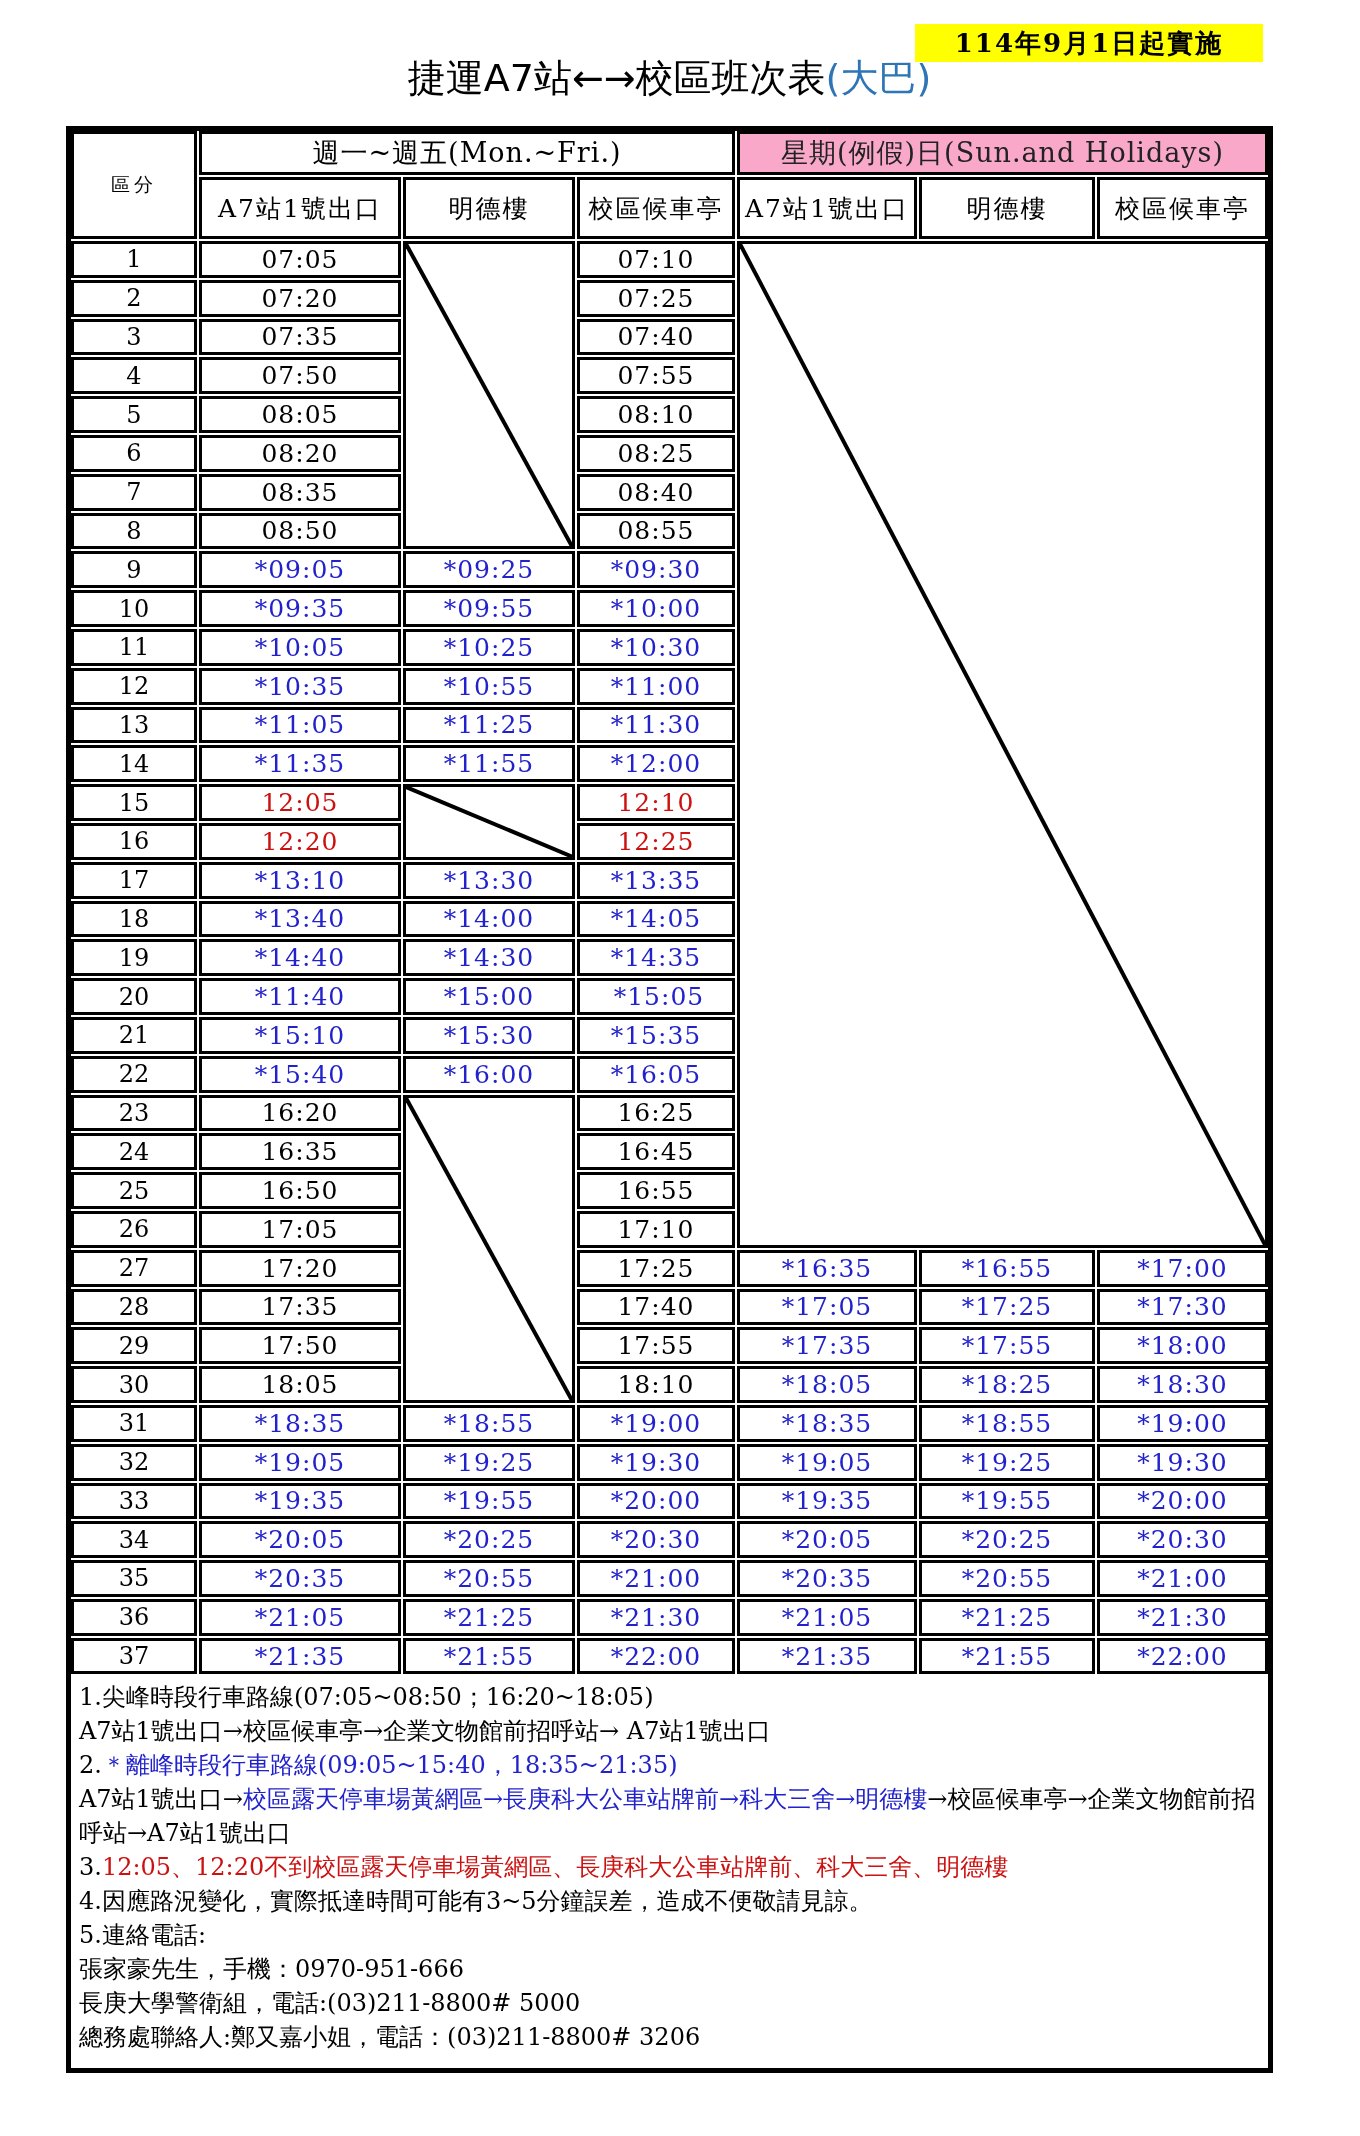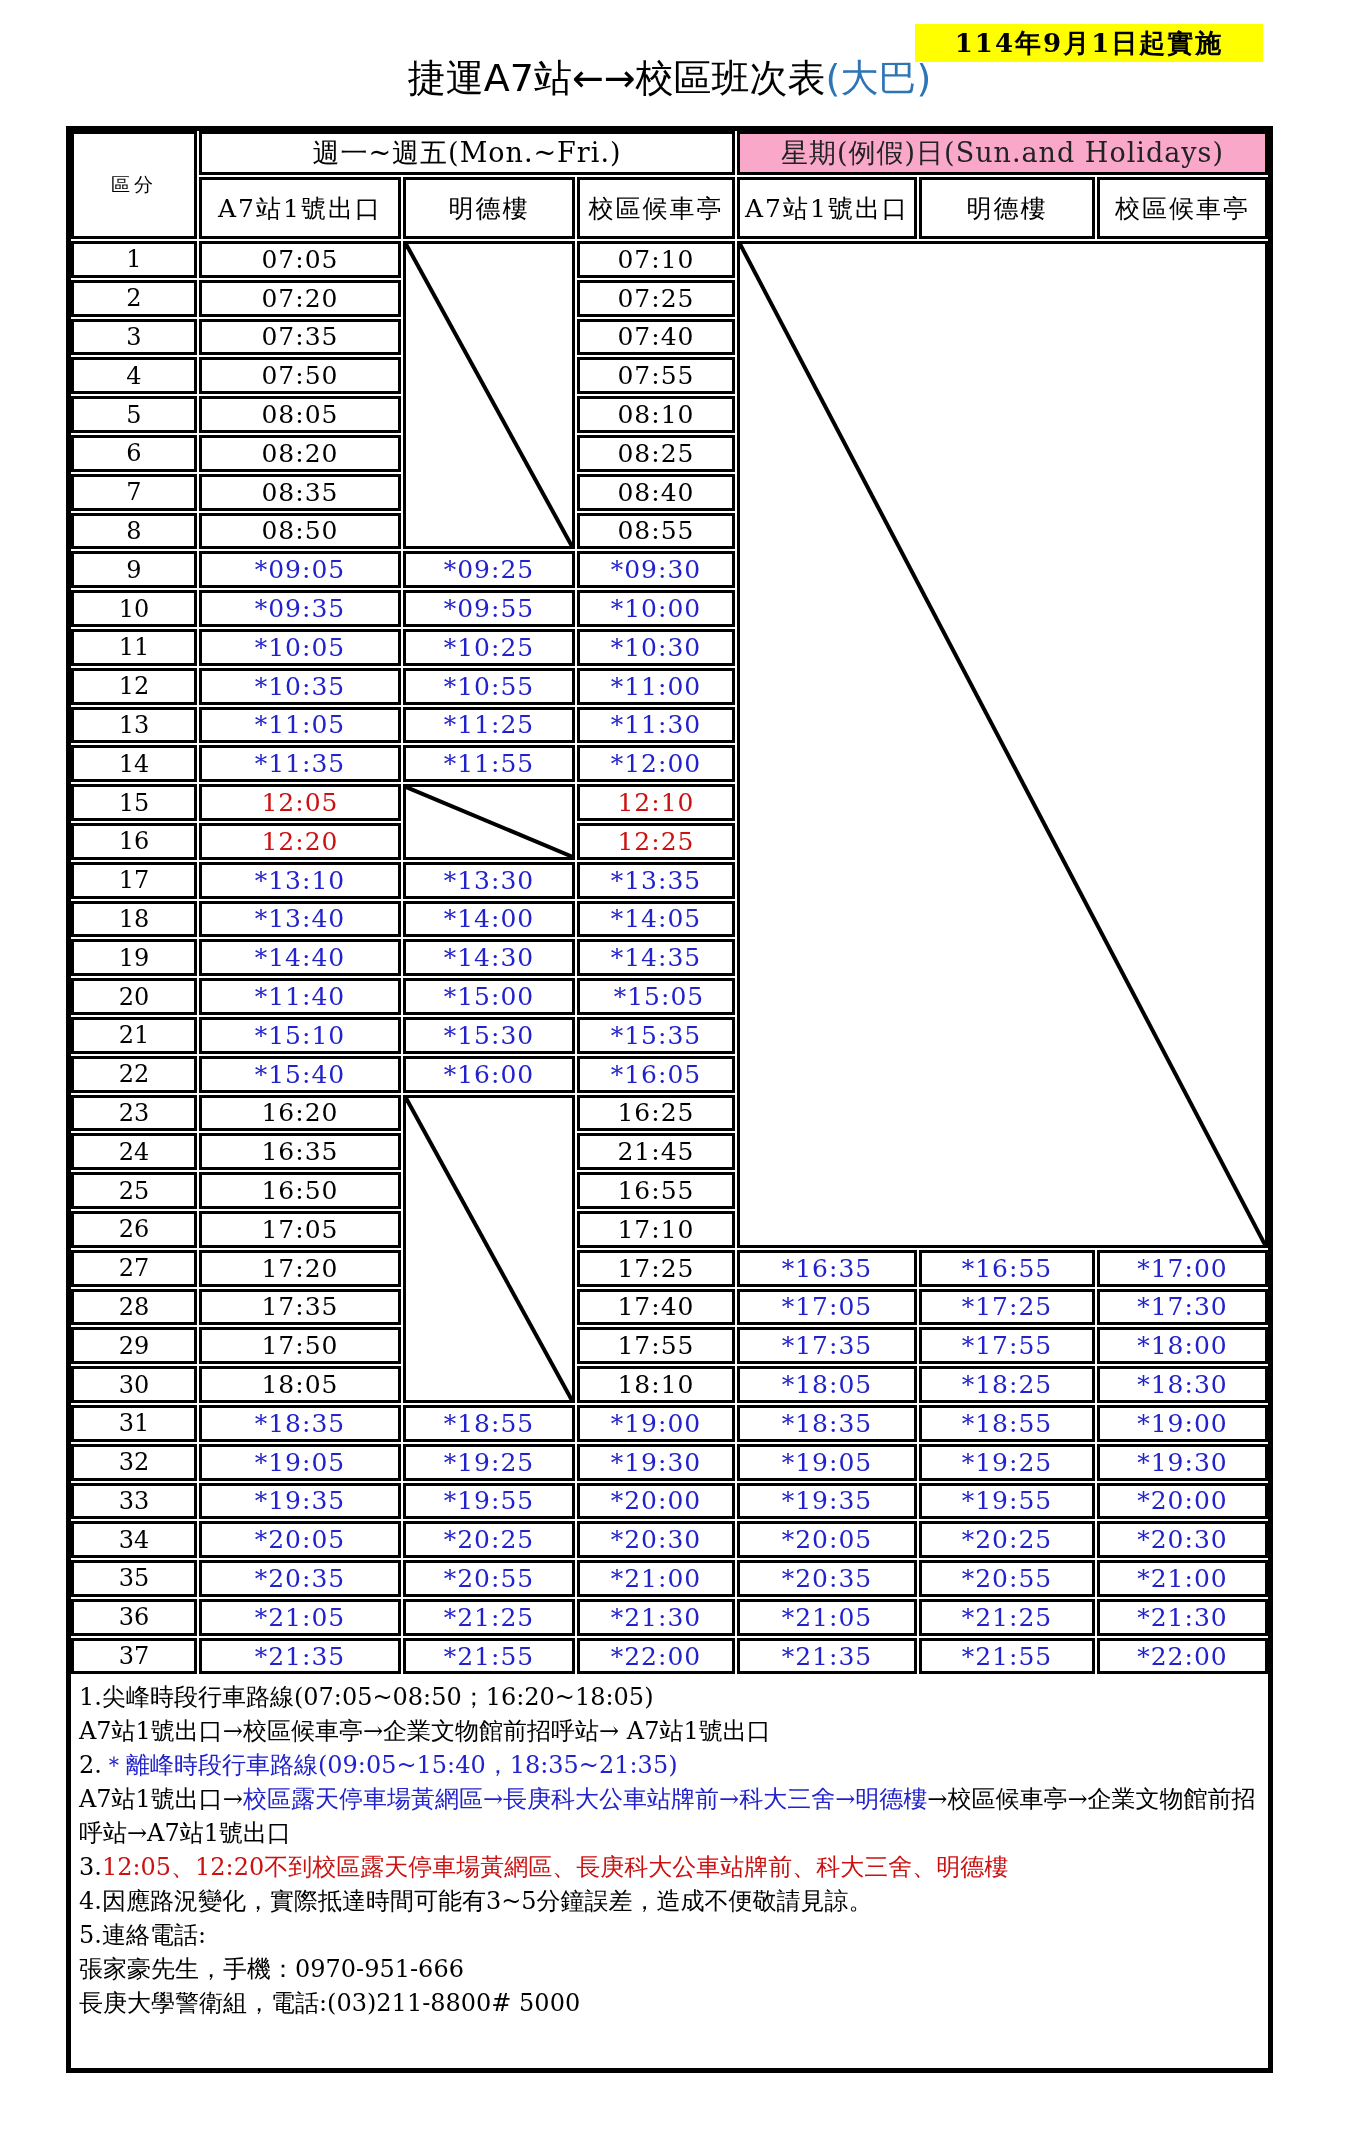--- a/index.html
+++ b/index.html
@@ -145,21 +145,21 @@
         <div class="cell time" style="grid-area: 23 / 4; color: rgb(34, 34, 204);">*15:35</div>
         <div class="cell num" style="grid-area: 24 / 1;">22</div>
         <div class="cell time" style="grid-area: 24 / 2; color: rgb(34, 34, 204);">*15:40</div>
         <div class="cell time" style="grid-area: 24 / 3; color: rgb(34, 34, 204);">*16:00</div>
         <div class="cell time" style="grid-area: 24 / 4; color: rgb(34, 34, 204);">*16:05</div>
         <div class="cell num" style="grid-area: 25 / 1;">23</div>
         <div class="cell time" style="grid-area: 25 / 2; color: rgb(0, 0, 0);">16:20</div>
         <div class="cell time" style="grid-area: 25 / 4; color: rgb(0, 0, 0);">16:25</div>
         <div class="cell num" style="grid-area: 26 / 1;">24</div>
         <div class="cell time" style="grid-area: 26 / 2; color: rgb(0, 0, 0);">16:35</div>
-        <div class="cell time" style="grid-area: 26 / 4; color: rgb(0, 0, 0);">21:45</div>
+        <div class="cell time" style="grid-area: 26 / 4; color: rgb(0, 0, 0);">16:45</div>
         <div class="cell num" style="grid-area: 27 / 1;">25</div>
         <div class="cell time" style="grid-area: 27 / 2; color: rgb(0, 0, 0);">16:50</div>
         <div class="cell time" style="grid-area: 27 / 4; color: rgb(0, 0, 0);">16:55</div>
         <div class="cell num" style="grid-area: 28 / 1;">26</div>
         <div class="cell time" style="grid-area: 28 / 2; color: rgb(0, 0, 0);">17:05</div>
         <div class="cell time" style="grid-area: 28 / 4; color: rgb(0, 0, 0);">17:10</div>
         <div class="cell num" style="grid-area: 29 / 1;">27</div>
         <div class="cell time" style="grid-area: 29 / 2; color: rgb(0, 0, 0);">17:20</div>
         <div class="cell time" style="grid-area: 29 / 4; color: rgb(0, 0, 0);">17:25</div>
         <div class="cell time" style="grid-area: 29 / 5; color: rgb(34, 34, 204);">*16:35</div>
@@ -236,16 +236,17 @@
     <div class="notes" id="notes">
         <p><span style="color: rgb(0, 0, 0);">1.尖峰時段行車路線(07:05~08:50；16:20~18:05)</span></p>
         <p><span style="color: rgb(0, 0, 0);">A7站1號出口→校區候車亭→企業文物館前招呼站→ A7站1號出口</span></p>
         <p><span style="color: rgb(0, 0, 0);">2.</span><span style="color: rgb(34, 34, 204);">＊離峰時段行車路線(09:05~15:40，18:35~21:35)</span></p>
         <p><span style="color: rgb(0, 0, 0);">A7站1號出口→</span><span style="color: rgb(34, 34, 204);">校區露天停車場黃網區→長庚科大公車站牌前→科大三舍→明德樓</span><span style="color: rgb(0, 0, 0);">→校區候車亭→企業文物館前招呼站→A7站1號出口</span></p>
         <p><span style="color: rgb(0, 0, 0);">3.</span><span style="color: rgb(204, 17, 17);">12:05、12:20不到校區露天停車場黃網區、長庚科大公車站牌前、科大三舍、明德樓</span></p>
         <p><span style="color: rgb(0, 0, 0);">4.因應路況變化，實際抵達時間可能有3~5分鐘誤差，造成不便敬請見諒。</span></p>
         <p><span style="color: rgb(0, 0, 0);">5.連絡電話:</span></p>
         <p><span style="color: rgb(0, 0, 0);">張家豪先生，手機：0970-951-666</span></p>
         <p><span style="color: rgb(0, 0, 0);">長庚大學警衛組，電話:(03)211-8800# 5000</span></p>
+        <p><span style="color: rgb(0, 0, 0);">總務處聯絡人:鄭又嘉小姐，電話：(03)211-8800# 3206</span></p>
       </div>
   </div>
 
 </div>
 
 </body></html>

